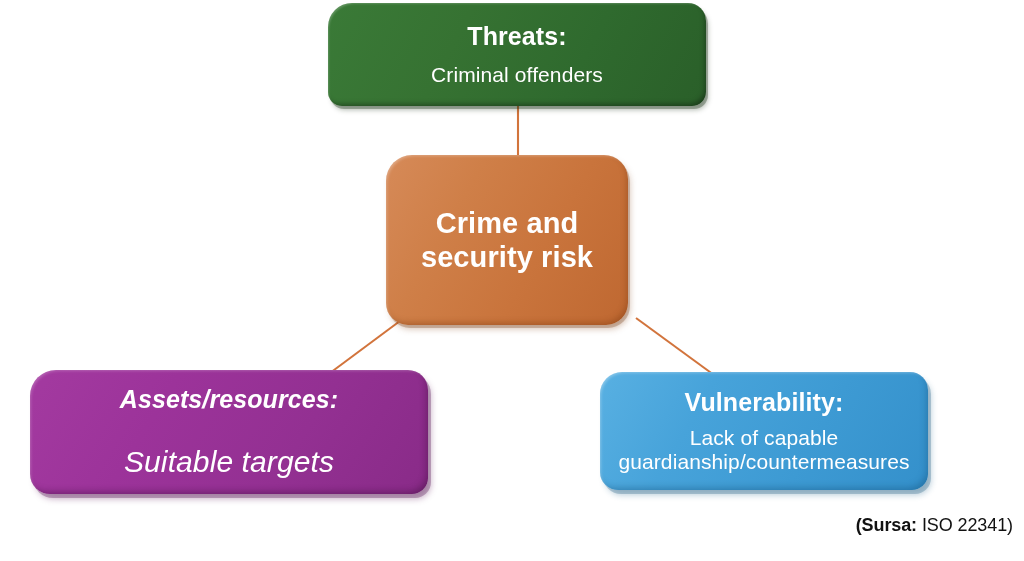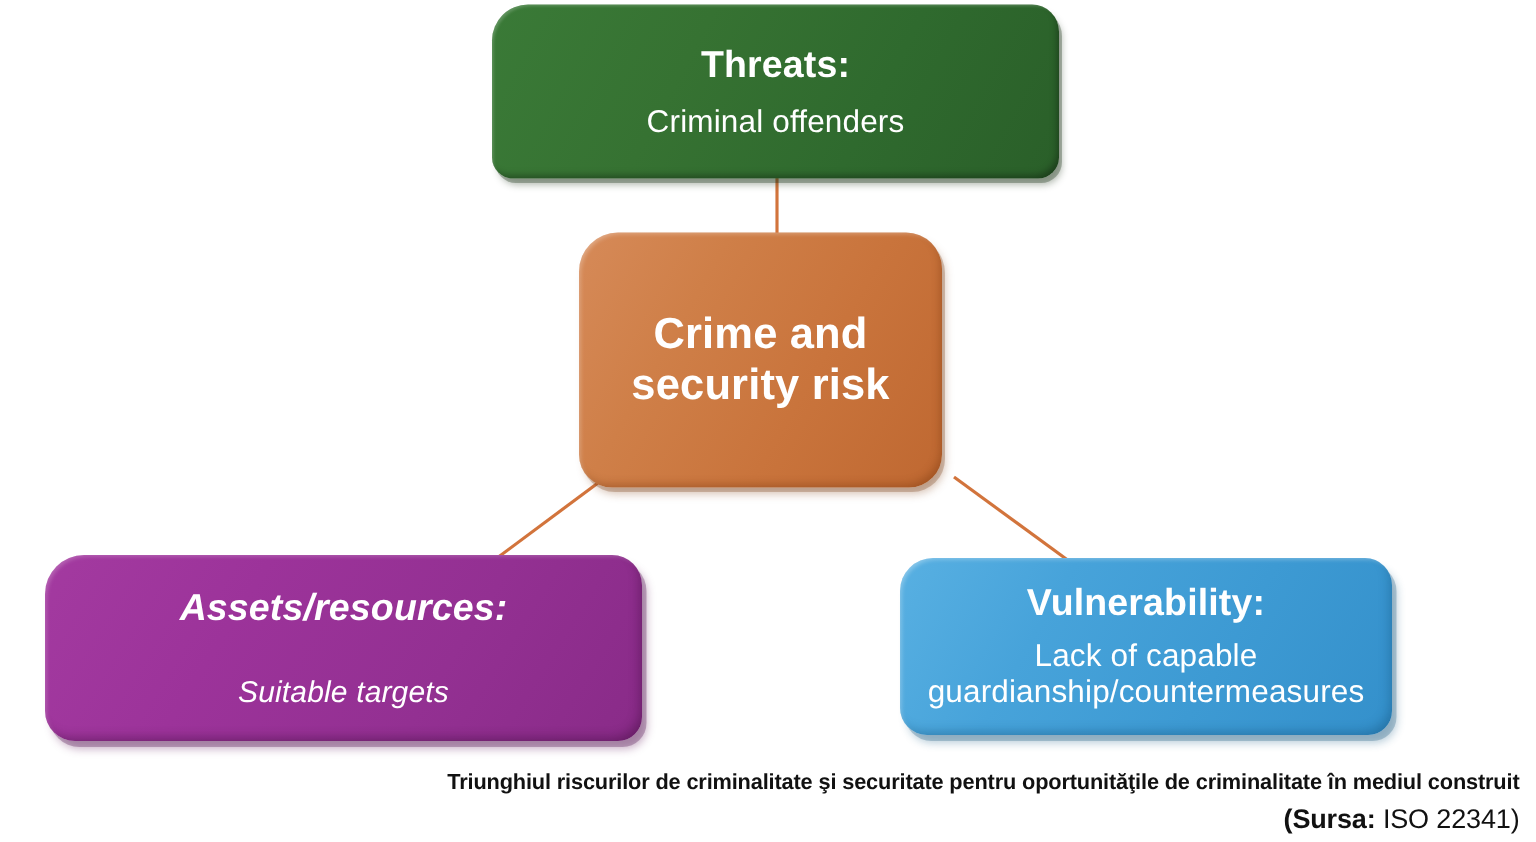--- a/index.html
+++ b/index.html
@@ -53,21 +53,21 @@
   .node .node-desc {
     line-height: 1.14;
     letter-spacing: 0.1px;
   }
 
   
   #node-threats {
     left: 328px;
     top: 3px;
     width: 378px;
-    height: 116px;
+    height: 103px;
     border-radius: 24px 18px 14px 14px;
     background:
       linear-gradient(118deg,
         #3a7a37 0%,
         #367232 34%,
         #2f6a2e 66%,
         #2a5f29 100%);
     box-shadow:
       2px 3px 0 0 rgba(20,45,18,0.30),
       3px 5px 5px -1px rgba(40,60,35,0.35),
@@ -119,21 +119,21 @@
       4px 6px 6px -1px rgba(100,30,95,0.35),
       inset 2px 2px 3px -1px rgba(255,255,255,0.22),
       inset -4px -5px 7px -3px rgba(60,10,58,0.45);
   }
   #node-assets .node-title {
     font-size: 25px;
     font-style: italic;
     margin-bottom: 32px;
   }
   #node-assets .node-desc {
-    font-size: 20px;
+    font-size: 30px;
     font-style: italic;
   }
 
   
   #node-vulnerability {
     left: 600px;
     top: 372px;
     width: 328px;
     height: 118px;
     border-radius: 22px 18px 16px 18px;
@@ -205,17 +205,16 @@
 
   <div class="node" id="node-vulnerability">
     <div class="node-title">Vulnerability:</div>
     <div class="node-desc">
       <div>Lack of capable</div>
       <div>guardianship/countermeasures</div>
     </div>
   </div>
 
   <div id="caption">
-    <div id="caption-line-1">Triunghiul riscurilor de criminalitate şi securitate pentru oportunităţile de criminalitate în mediul construit</div>
     <div id="caption-line-2"><span id="caption-source-label">(Sursa:</span><span id="caption-source-value"> ISO 22341)</span></div>
   </div>
 
 </div>
 
 </body></html>

